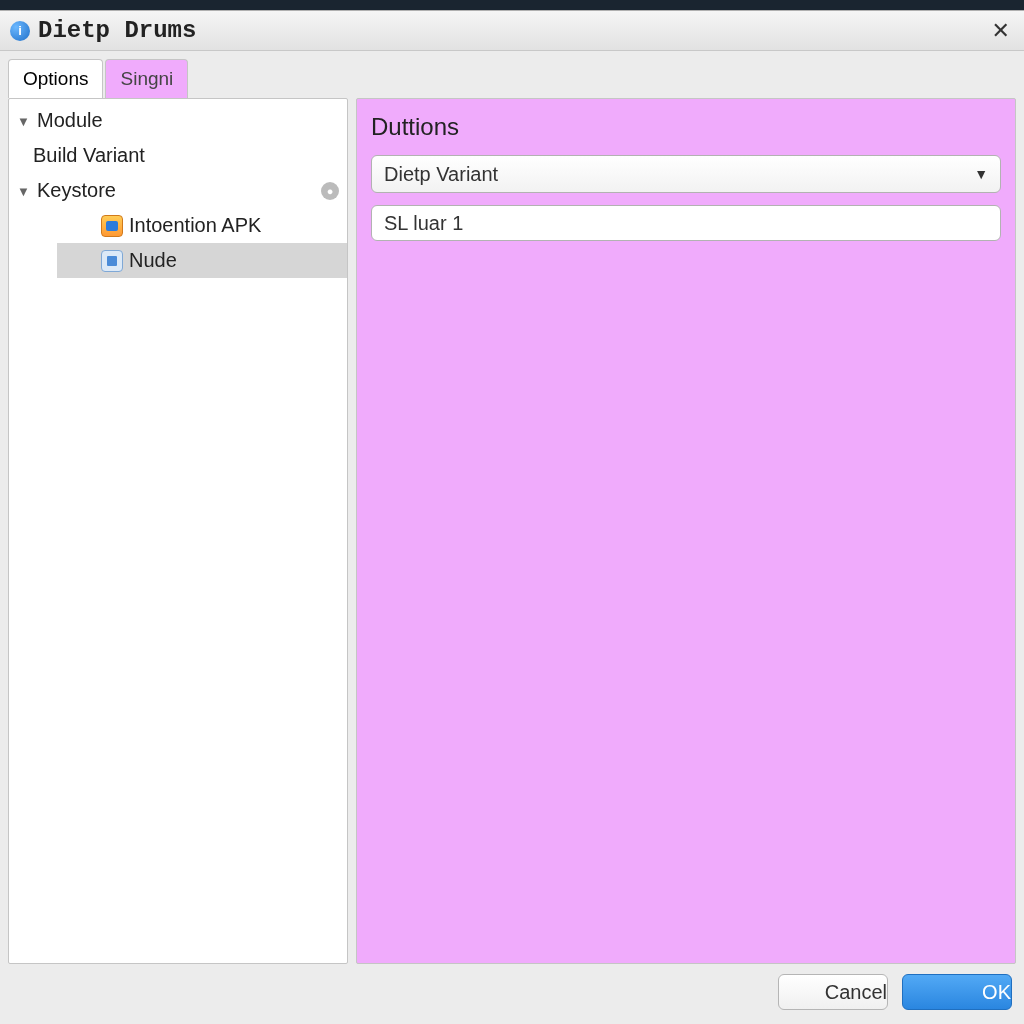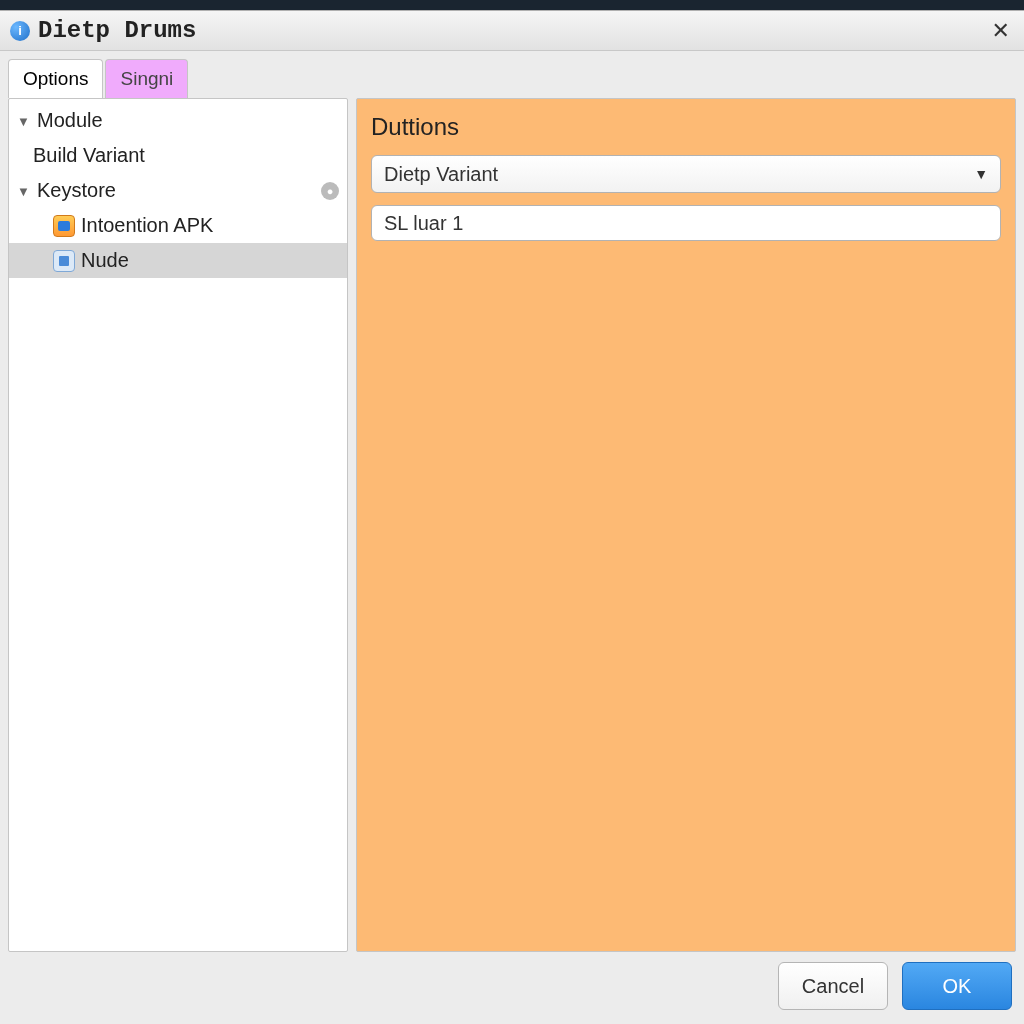--- a/index.html
+++ b/index.html
@@ -96,21 +96,21 @@
   font-size: 20px;
   color: #222;
 }
 .tree-row .disclosure {
   width: 14px; height: 14px;
   display:inline-block;
   color:#666;
   font-size:13px;
 }
 .tree-row.indent1 { padding-left: 24px; }
-.tree-row.indent2 { padding-left: 44px; }
+.tree-row.indent2 { padding-left: 44px; margin-left: 48px; }
 .tree-row.selected {
   background: #d6d6d6;
 }
 .tree-row .badge {
   margin-left: auto;
   width: 18px; height: 18px;
   border-radius: 50%;
   background: #bbb;
   display:flex; align-items:center; justify-content:center;
   font-size: 11px; color:#fff;
@@ -119,21 +119,21 @@
   width: 22px; height: 22px;
   display:inline-block;
   border-radius: 4px;
 }
 .icon-apk { background: linear-gradient(#ffcc55,#ff9933); border:1px solid #d17a1b;}
 .icon-nude { background: #dce9f7; border:1px solid #7fa8d6;}
 .icon-apk::after { content:""; display:block; width:12px;height:10px; margin:5px auto 0; background:#2b7bdc; border-radius:2px;}
 .icon-nude::after { content:""; display:block; width:10px;height:10px; margin:5px auto 0; background:#4a8bd8; border-radius:1px;}
 .content-panel {
   flex: 1;
-  background: #fdba74;
+  background: #f0abfc;
   border: 1px solid #c5c5c5;
   border-radius: 2px;
   padding: 12px 14px;
 }
 .section-heading {
   font-size: 24px;
   color: #222;
   margin: 2px 0 14px 0;
 }
 .combo {
@@ -166,27 +166,28 @@
   color:#333;
 }
 .footer {
   display:flex;
   justify-content:flex-end;
   gap: 14px;
   padding: 10px 12px 14px 12px;
 }
 .btn {
   min-width: 110px;
-  height: 48px;
+  height: 36px;
   border-radius: 6px;
   border: 1px solid #b5b5b5;
   background: linear-gradient(#fff,#f0f0f0);
   font-size: 20px;
   color:#333;
   cursor:pointer;
+  text-align:right;
 }
 .btn.primary {
   background: linear-gradient(#52a9f5,#2a86e0);
   border-color:#1f6fc0;
   color:#fff;
 }
 </style>
 </head>
 <body>
 

